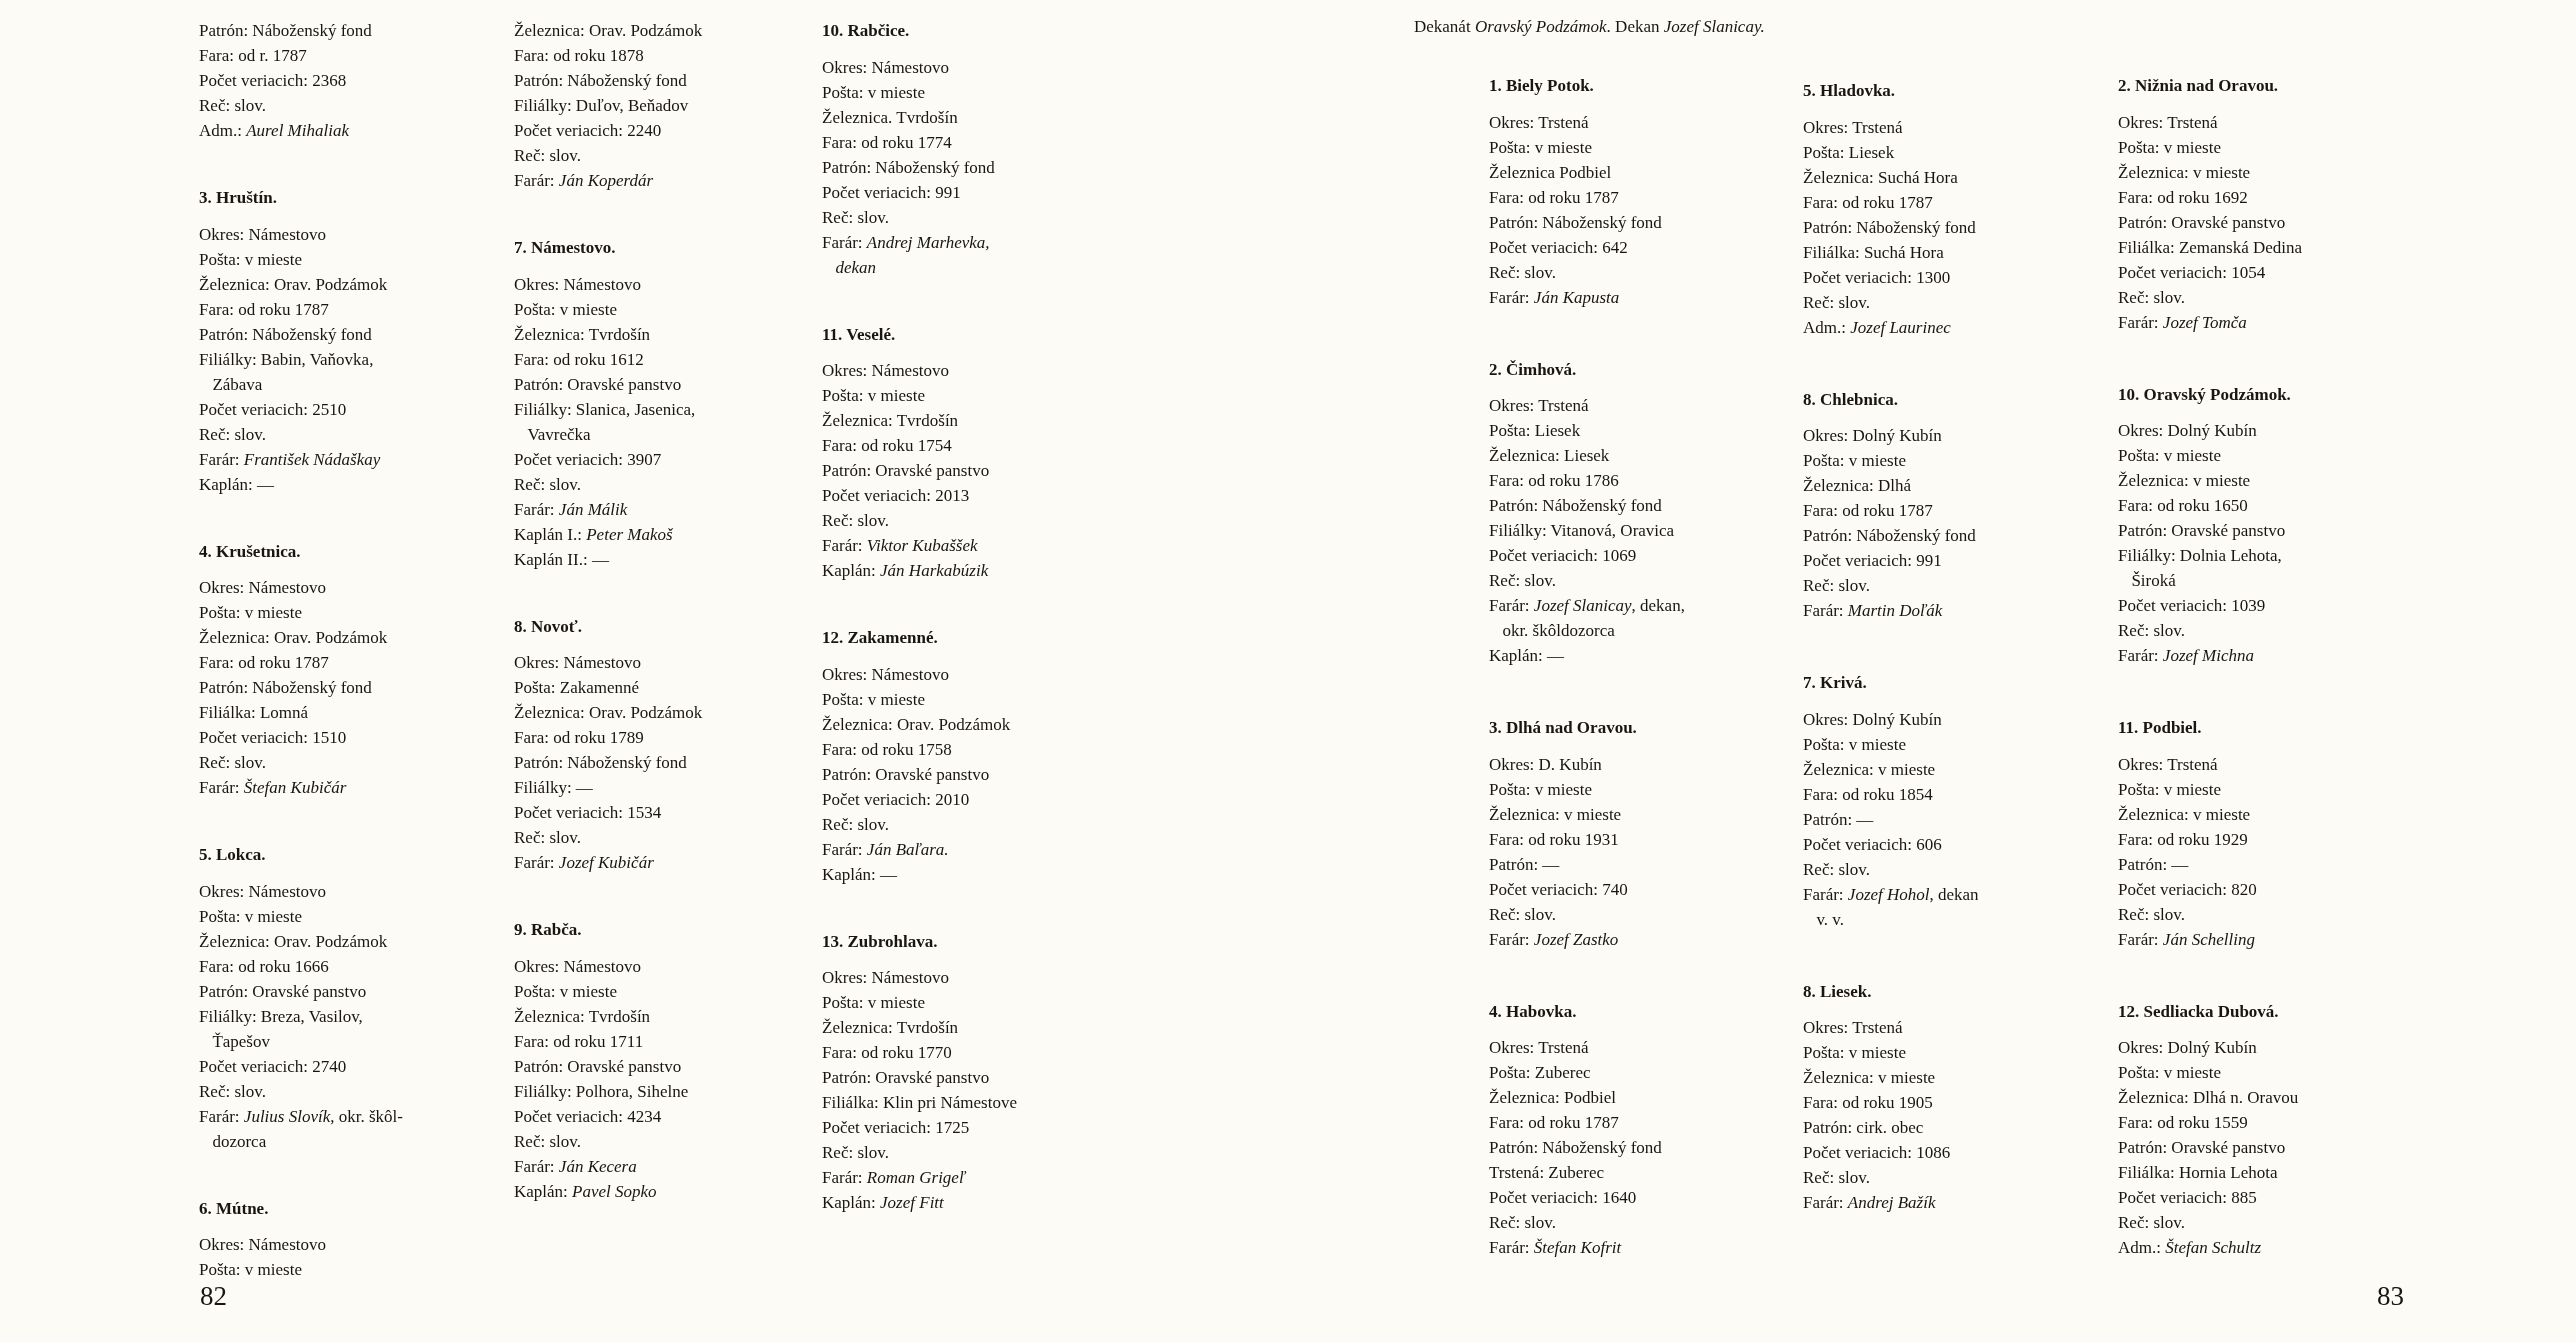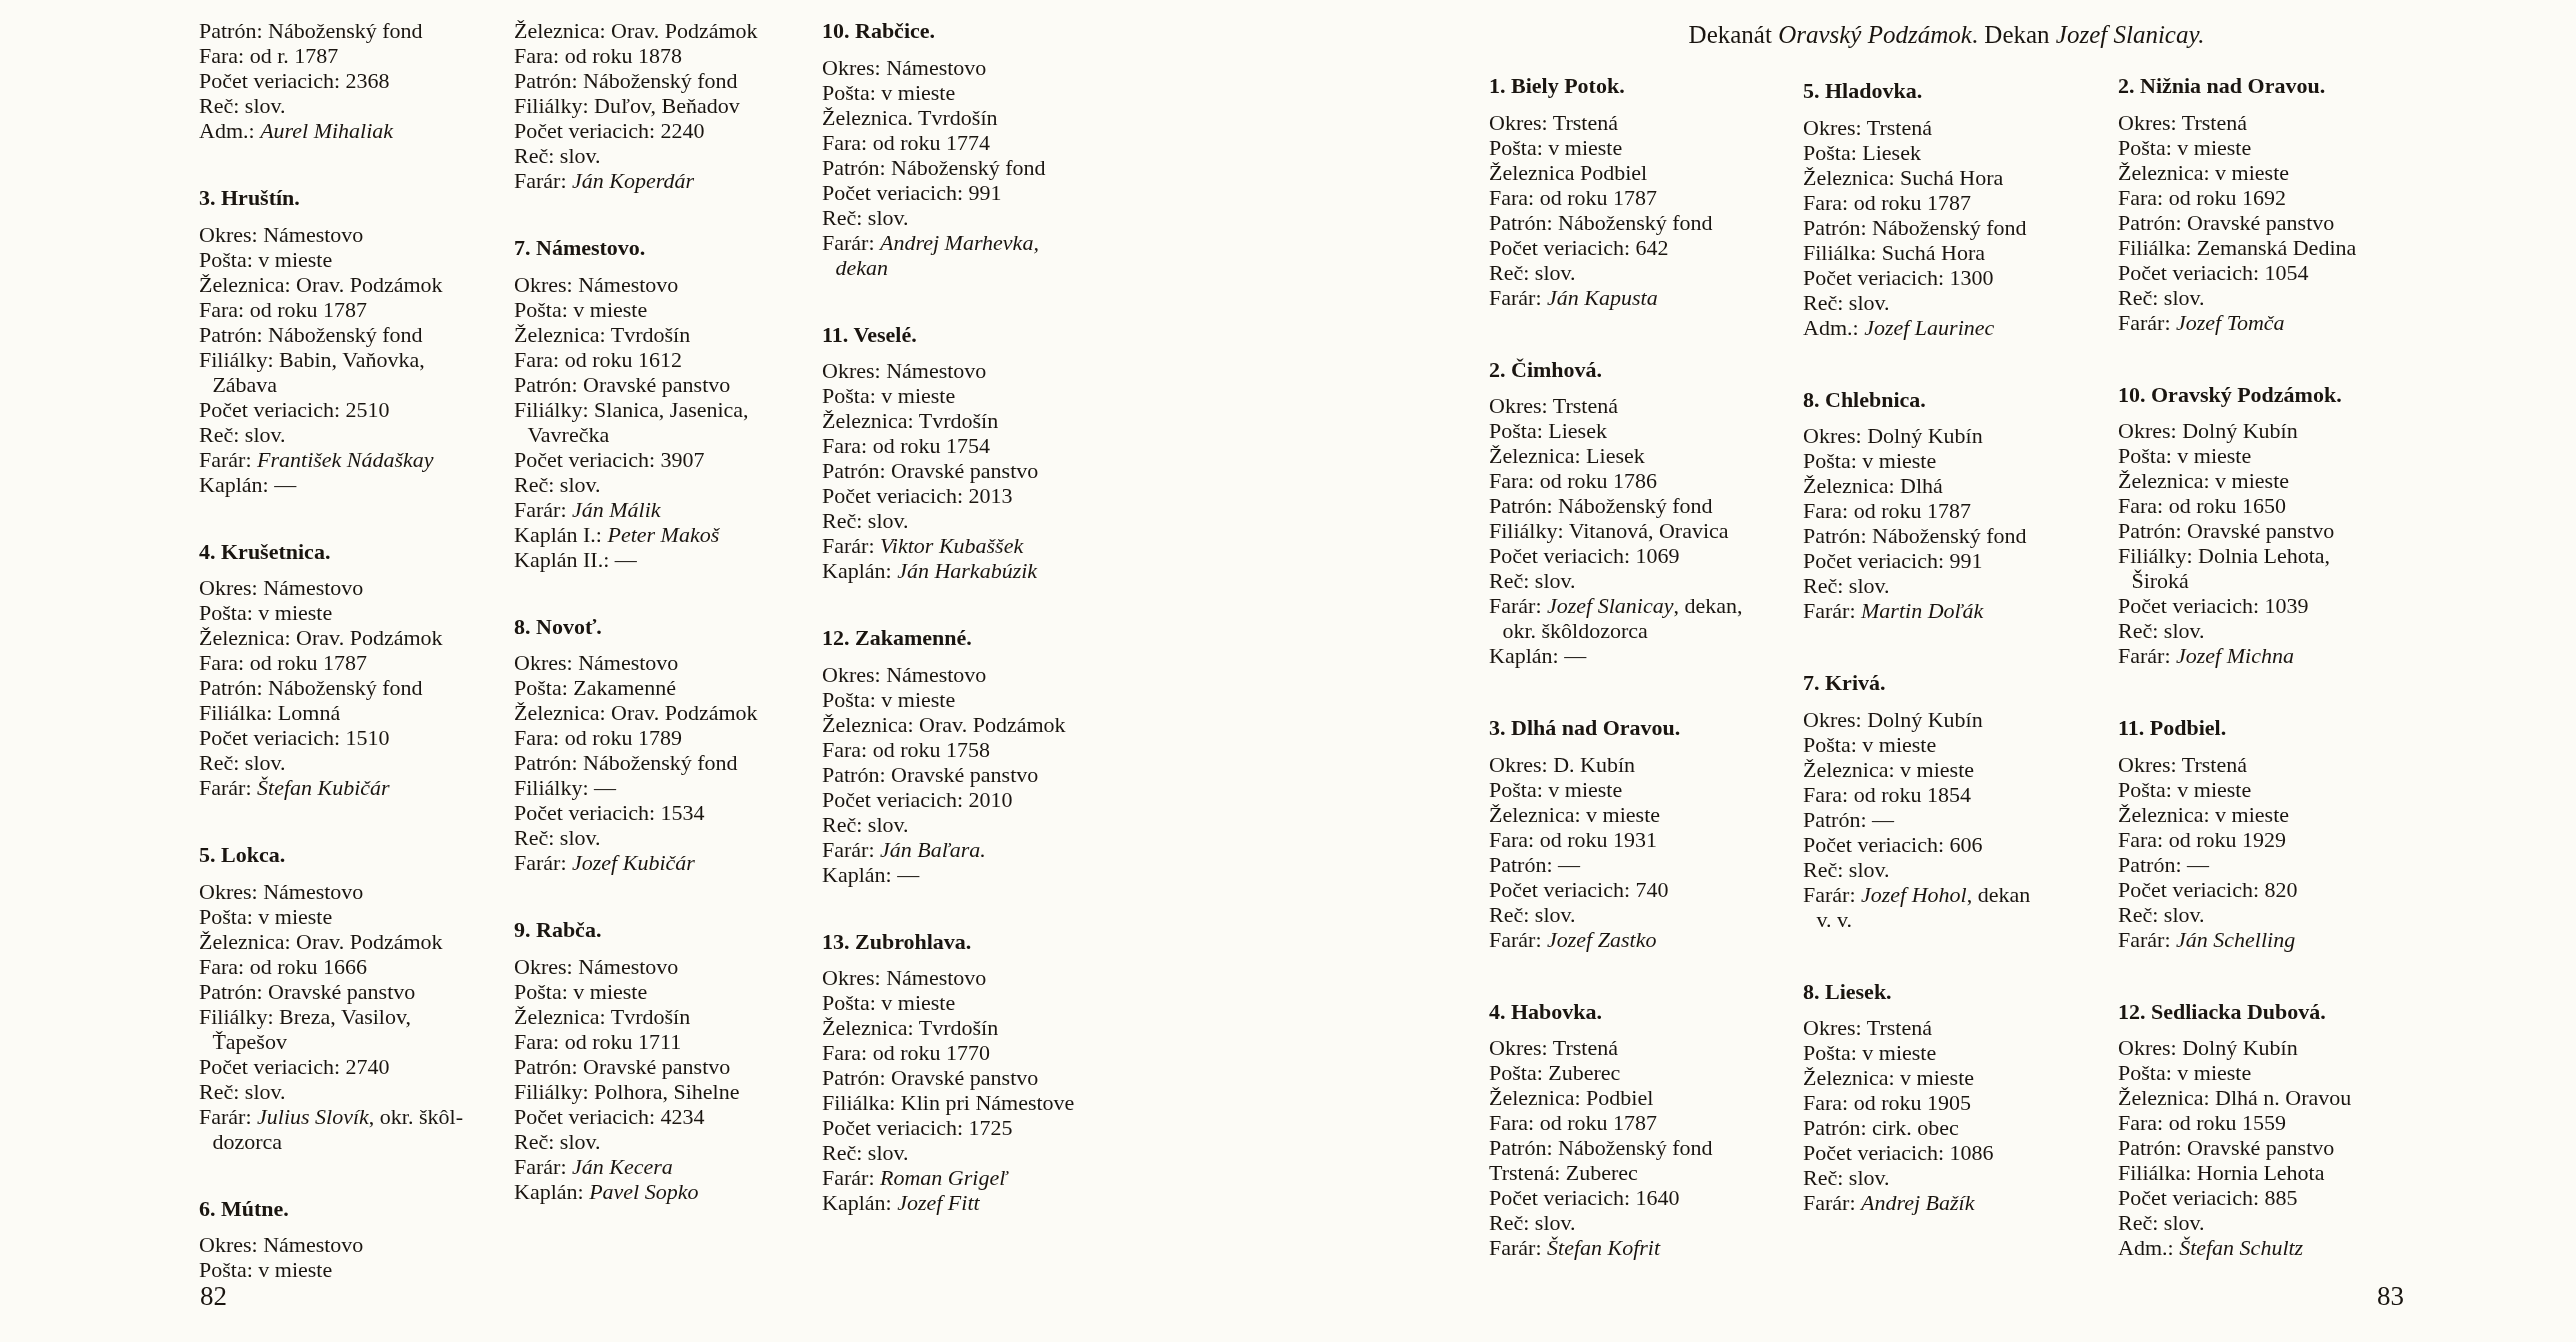--- a/index.html
+++ b/index.html
@@ -10,45 +10,43 @@
     position: relative;
     overflow: hidden;
     background: #fcfbf6;
     color: #1a1510;
     font-family: "Liberation Serif", "DejaVu Serif", serif;
   }
   .col {
     position: absolute;
     top: 18px;
     width: 311px;
-    font-size: 22px;
+    font-size: 17px;
     line-height: 25px;
     white-space: nowrap;
   }
   #lcol1 { left: 199px; }
   #lcol2 { left: 514px; }
   #lcol3 { left: 822px; }
   #rcol1 { left: 1489px; top: 73px; }
   #rcol2 { left: 1803px; top: 78px; }
   #rcol3 { left: 2118px; top: 73px; }
   .block { margin-top: 42px; }
   .rpage-col .block { margin-top: 47px; }
   .col .block:first-child { margin-top: 0; }
   .heading { font-weight: 700; margin-bottom: 11.6px; }
   .line.ind { padding-left: 13.4px; }
   .it { font-style: italic; }
   .dekanat-header {
     position: absolute;
     top: 14.3px;
     left: 1414px;
     width: 1065px;
-    text-align: center;
-    font-size: 25px;
+    font-size: 17px;
     line-height: 25px;
-    margin-top: 8px;
   }
   .pageno {
     position: absolute;
     top: 1281px;
     font-size: 27px;
   }
   #pageno-left  { left: 200px; }
   #pageno-right { left: 2377px; }
 </style>
 </head>

